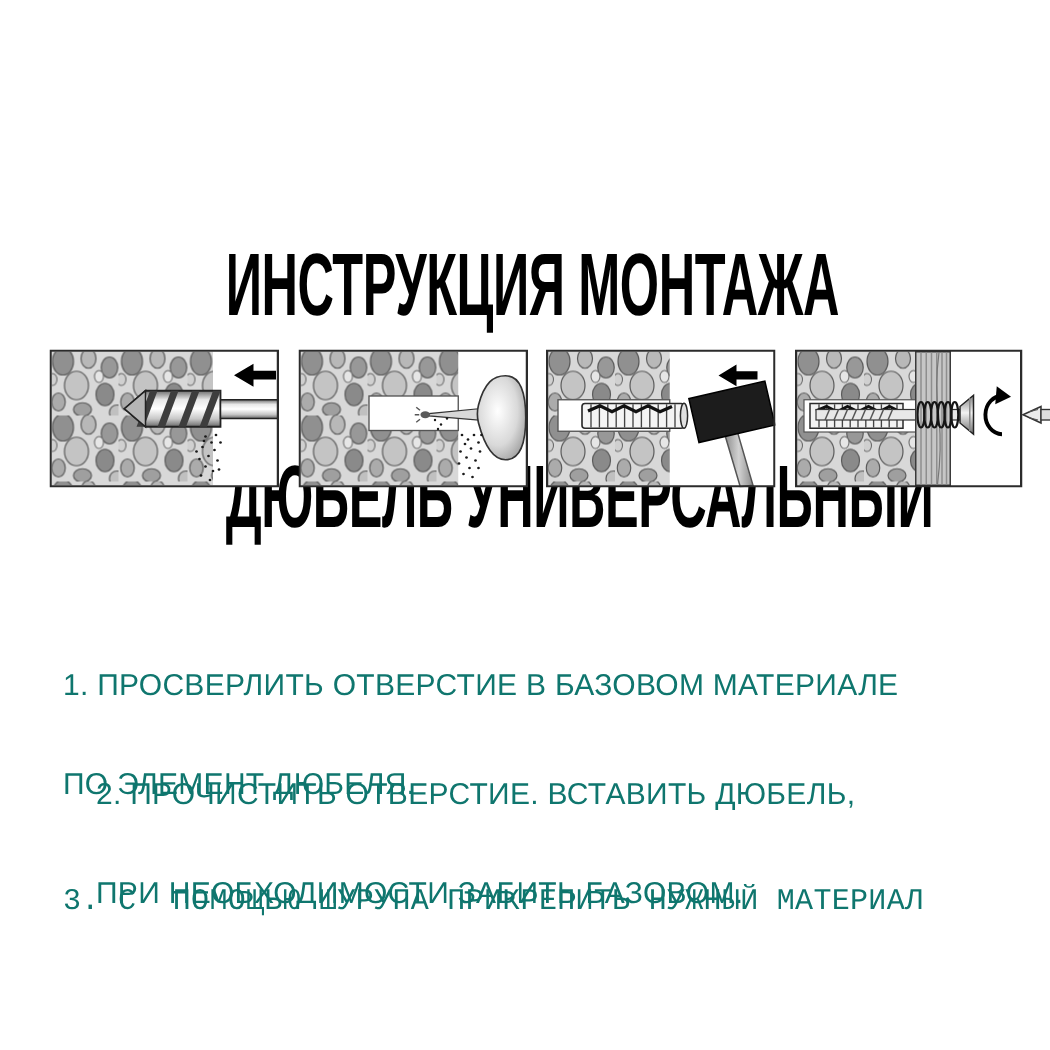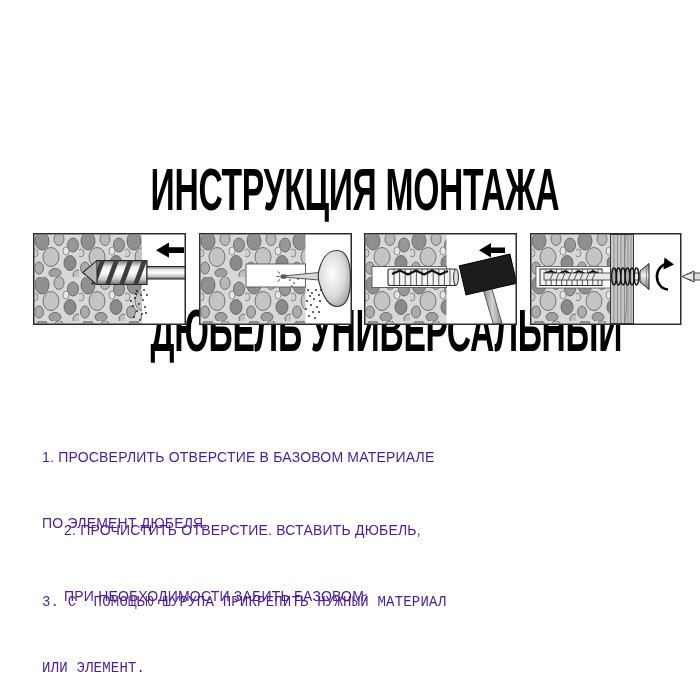--- a/index.html
+++ b/index.html
@@ -14,21 +14,21 @@
     white-space:pre;
   }
   .panels{position:absolute;top:233px;left:0;width:700px;height:92px;}
   .panel{position:absolute;top:0;height:92px;}
   .panel svg{display:block;}
   .p1{left:33px;width:153px;}
   .p2{left:199px;width:153px;}
   .p3{left:364px;width:153px;}
   .p4{left:530px;width:170px;}
   .instr{
-    position:absolute;left:42px;color:#4c1d95;font-size:14px;line-height:22px;
+    position:absolute;left:42px;color:#0f766e;font-size:20px;line-height:22px;
     letter-spacing:0.2px;white-space:pre;
   }
   .i1{top:402px;} .i2{top:475px;margin-left:22px;} .i3{top:547px;font-family:Liberation Mono, monospace;}
   .defs-holder{position:absolute;width:0;height:0;overflow:hidden;}
 </style>
 </head>
 <body>
 
 <svg class="defs-holder" aria-hidden="true">
   <defs>
@@ -266,14 +266,13 @@
 <div class="instr i1">
   <div>1. ПРОСВЕРЛИТЬ ОТВЕРСТИЕ В БАЗОВОМ МАТЕРИАЛЕ</div>
   <div>ПО ЭЛЕМЕНТ ДЮБЕЛЯ.</div>
 </div>
 <div class="instr i2">
   <div>2. ПРОЧИСТИТЬ ОТВЕРСТИЕ. ВСТАВИТЬ ДЮБЕЛЬ,</div>
   <div>ПРИ НЕОБХОДИМОСТИ ЗАБИТЬ БАЗОВОМ.</div>
 </div>
 <div class="instr i3">
   <div>3. С  ПОМОЩЬЮ ШУРУПА ПРИКРЕПИТЬ НУЖНЫЙ МАТЕРИАЛ</div>
-  <div>ИЛИ ЭЛЕМЕНТ.</div>
 </div>
 
 </body></html>

